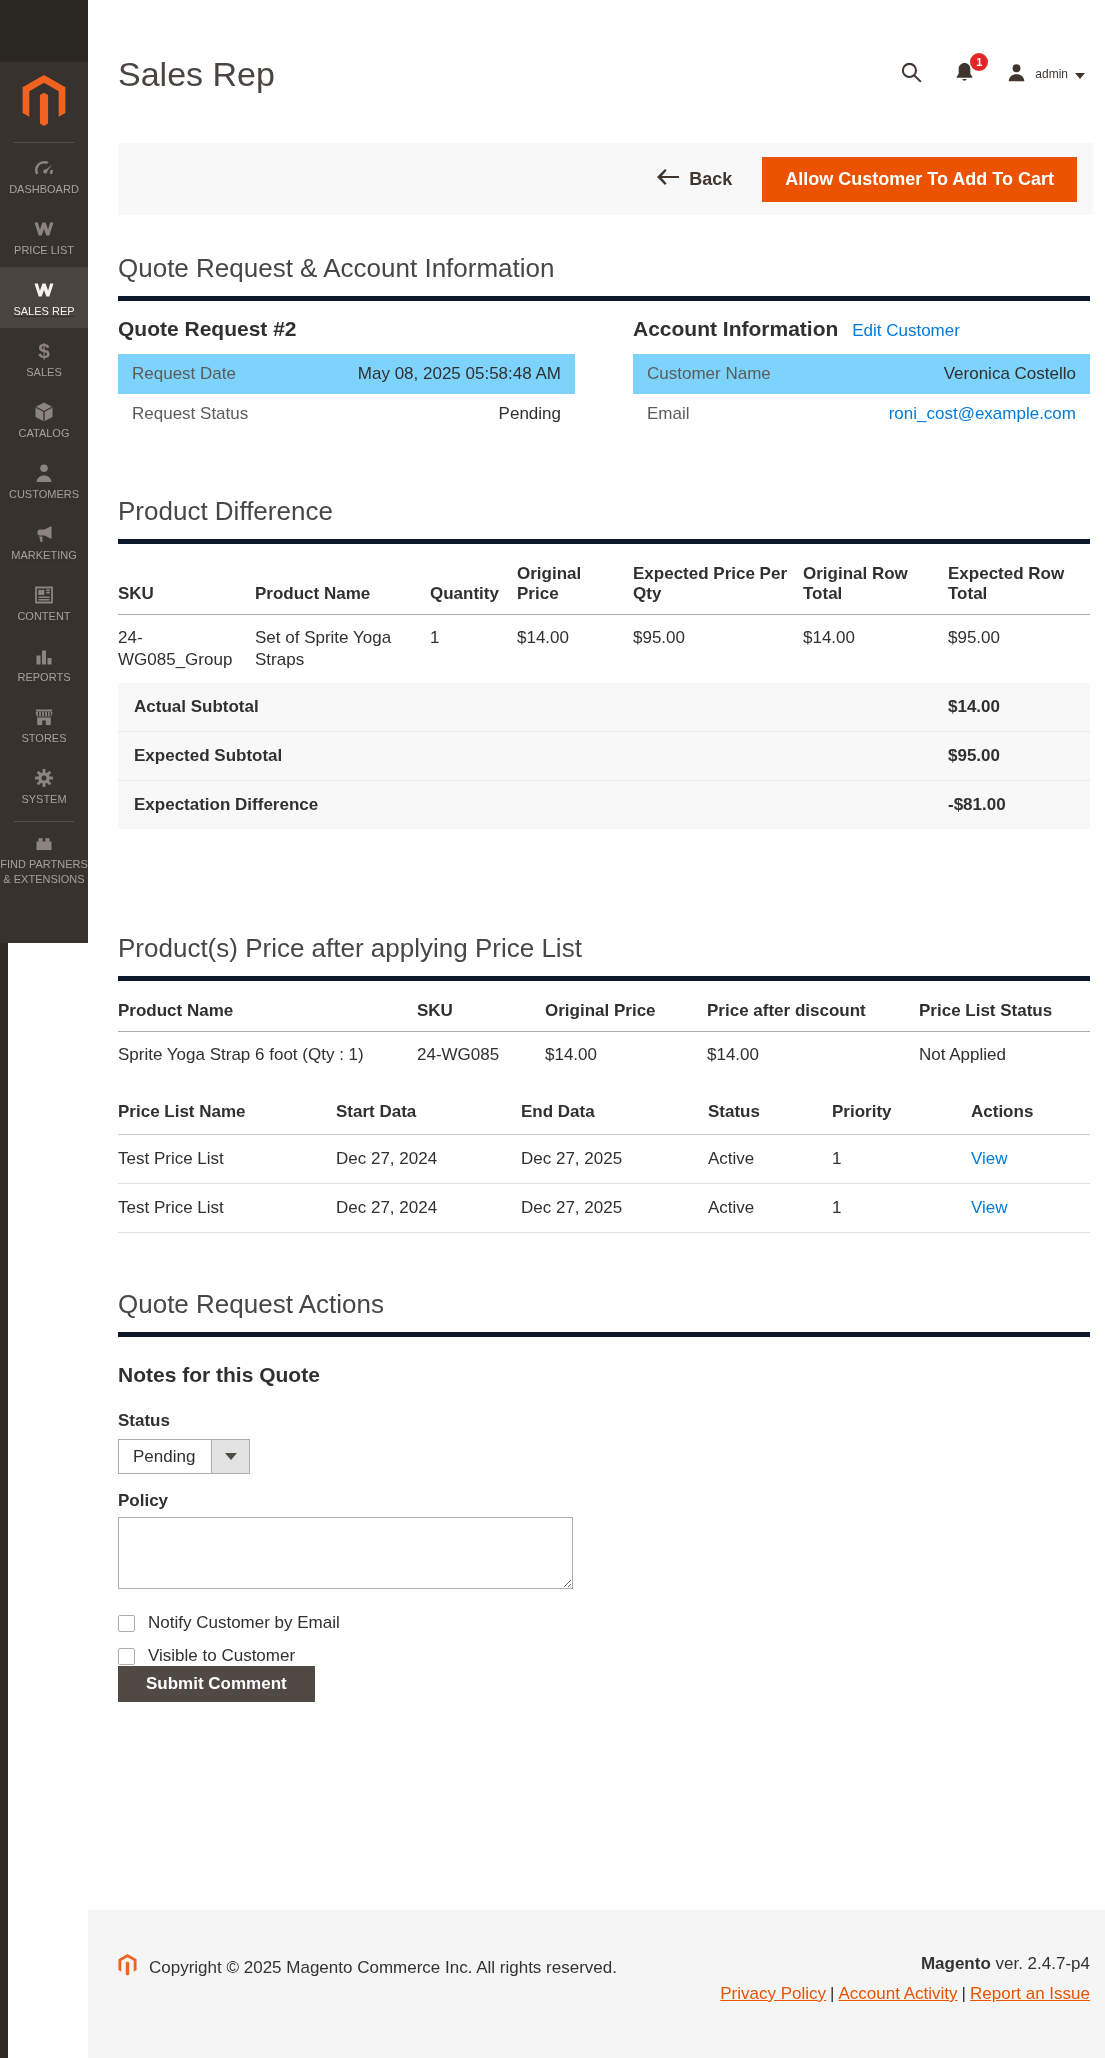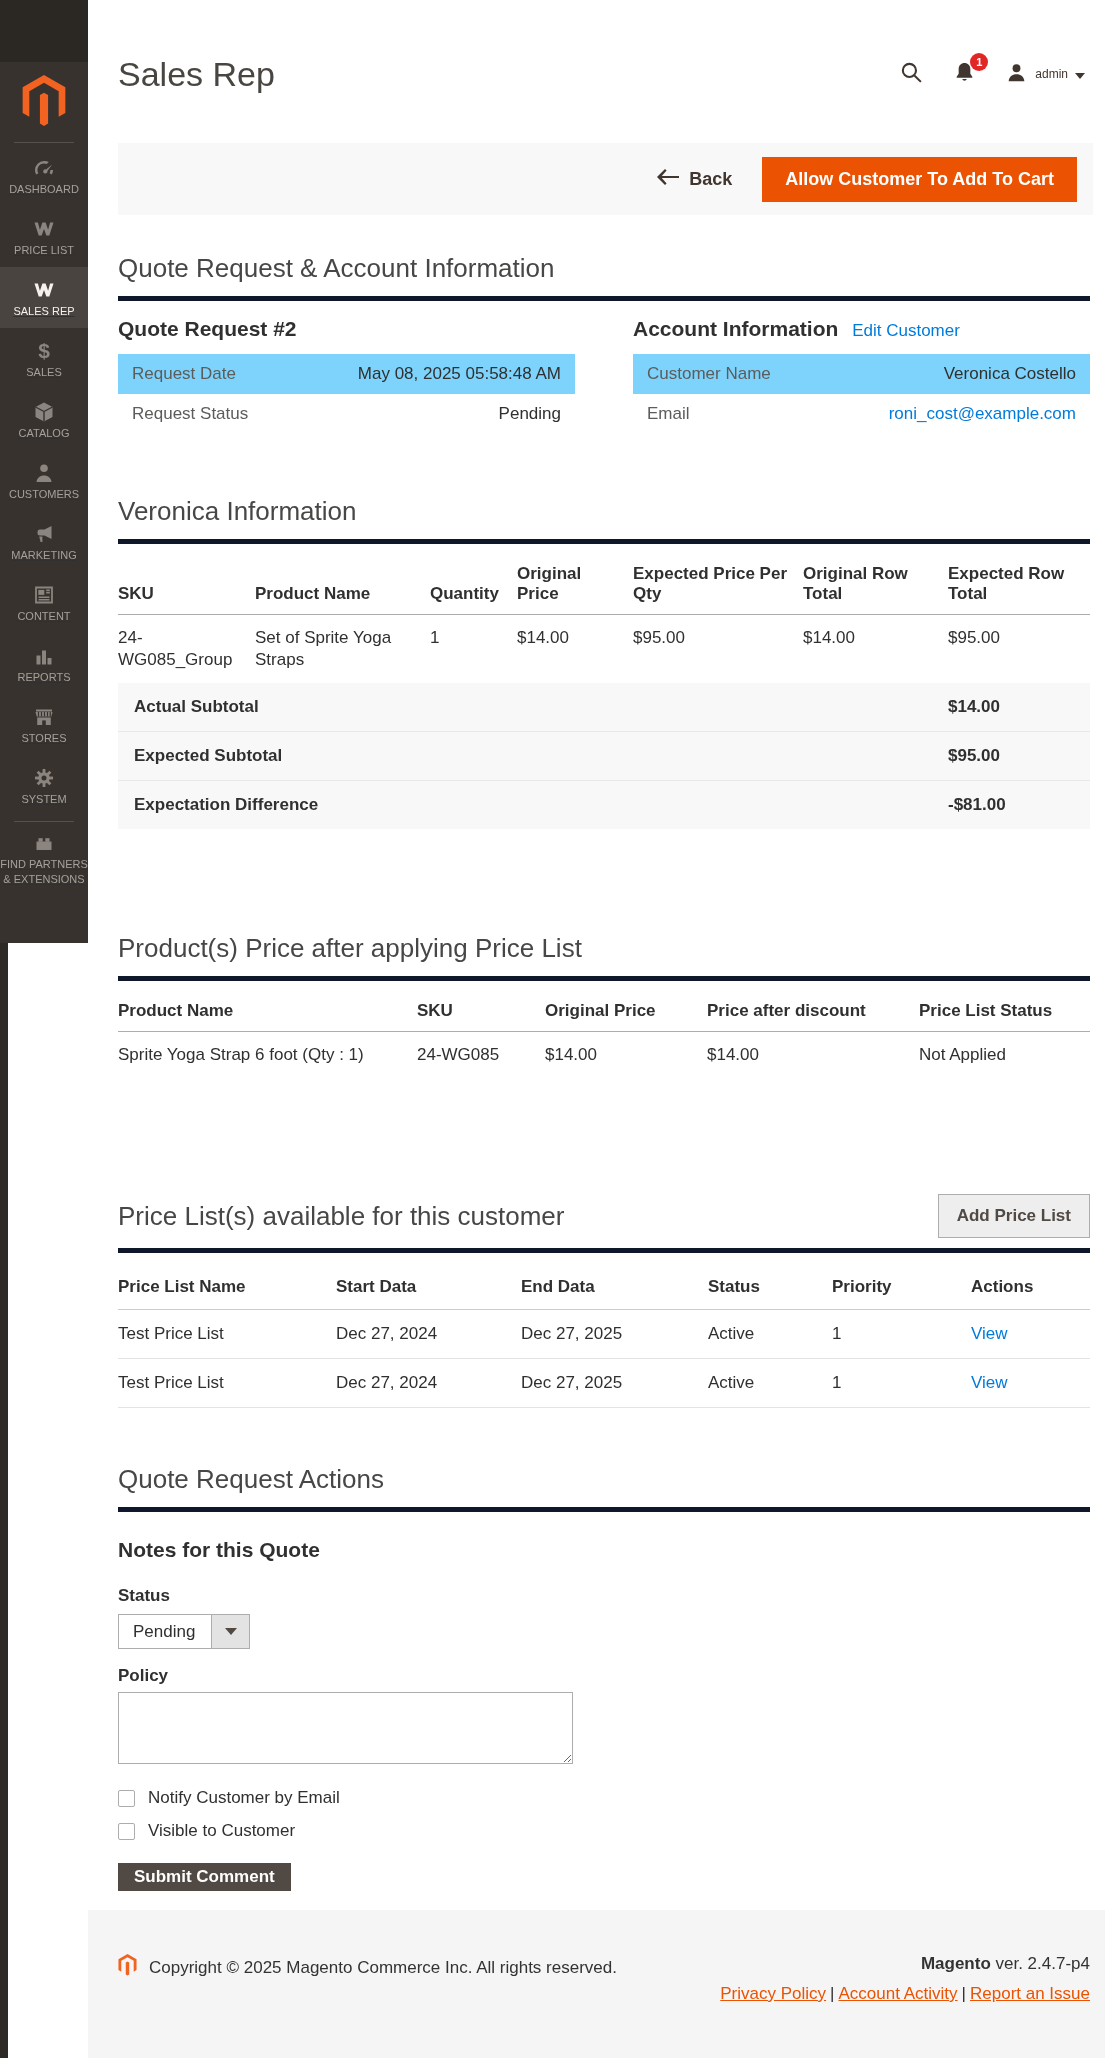--- a/index.html
+++ b/index.html
@@ -76,21 +76,21 @@
   .field-label{font-size:17px;font-weight:bold;margin-top:24px;color:#303030;}
   .select{display:inline-flex;margin-top:8px;height:33px;border:1px solid #adadad;background:#fff;cursor:pointer;}
   .select-text{padding:0 16px 0 14px;line-height:33px;font-size:17px;color:#303030;min-width:62px;}
   .select-btn{width:37px;background:#e3e3e3;border-left:1px solid #adadad;display:flex;align-items:center;justify-content:center;}
   .select-caret{width:0;height:0;border-left:6px solid transparent;border-right:6px solid transparent;border-top:7px solid #514943;}
   .comment-label{margin-top:17px;}
   textarea.comment{display:block;margin-top:6px;width:455px;height:72px;border:1px solid #adadad;resize:both;box-sizing:border-box;font-family:"Liberation Sans",sans-serif;font-size:17px;padding:6px;}
   .cb-row{display:flex;align-items:center;gap:13px;margin-top:24px;font-size:17px;}
   .cb-row + .cb-row{margin-top:13px;}
   .cb{appearance:none;-webkit-appearance:none;width:17px;height:17px;border:1px solid #adadad;background:#fff;margin:0;border-radius:2px;cursor:pointer;}
-  .btn-dark{margin-top:22px;height:28px;background:#514943;border:none;color:#fff;font-size:17px;font-weight:bold;padding:0 16px;cursor:pointer;font-family:"Liberation Sans",sans-serif;}
+  .btn-dark{height:36px;background:#514943;border:none;color:#fff;font-size:17px;font-weight:bold;padding:0 28px;cursor:pointer;font-family:"Liberation Sans",sans-serif;}
 
   
   .footer{position:absolute;left:88px;right:0;bottom:0;height:148px;background:#f5f5f5;box-sizing:border-box;padding:44px 15px 0 30px;}
   .footer-inner{display:flex;justify-content:space-between;align-items:flex-start;}
   .f-left{display:flex;align-items:center;gap:12px;font-size:17px;color:#333;}
   .f-right{text-align:right;font-size:17px;color:#333;}
   .f-links{margin-top:10px;}
   .f-link{color:#eb5202;text-decoration:underline;cursor:pointer;}
   .f-sep{color:#303030;margin:0 4px;}
   .f-brand{font-weight:bold;}
@@ -308,21 +308,21 @@
             <span class="kv-value">Veronica Costello</span>
           </div>
           <div class="kv-row">
             <span class="kv-label">Email</span>
             <a class="kv-value link">roni_cost@example.com</a>
           </div>
         </div>
       </div>
 
       
-      <div class="section-h h-product">Veronica Information</div>
+      <div class="section-h h-product">Product Difference</div>
       <table class="ptable">
         <colgroup>
             <col style="width:137px">
             <col style="width:175px">
             <col style="width:87px">
             <col style="width:116px">
             <col style="width:170px">
             <col style="width:145px">
             <col>
           </colgroup>
@@ -389,24 +389,20 @@
             <td>Sprite Yoga Strap 6 foot (Qty : 1)</td>
             <td>24-WG085</td>
             <td>$14.00</td>
             <td>$14.00</td>
             <td>Not Applied</td>
           </tr>
         </tbody>
       </table>
 
       
-      <div class="section-h h-pricelists">
-        <span>Price List(s) available for this customer</span>
-        <button class="btn-secondary">Add Price List</button>
-      </div>
       <table class="ltable">
         <colgroup>
             <col style="width:218px">
             <col style="width:185px">
             <col style="width:187px">
             <col style="width:124px">
             <col style="width:139px">
             <col>
           </colgroup>
         <thead>

